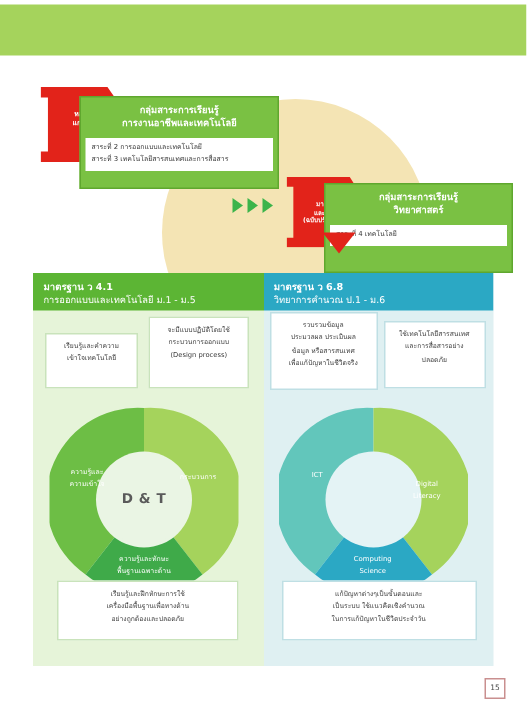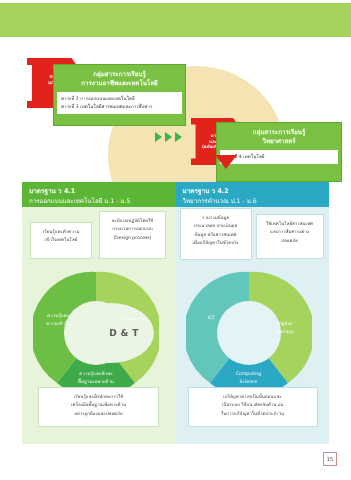--- a/index.html
+++ b/index.html
@@ -227,21 +227,20 @@
     width: 60px; height: 60px;
     border-radius: 50%;
     background: #eaf5e4;
     display: flex;
     align-items: center;
     justify-content: center;
     font-size: 9px;
     font-weight: bold;
     color: #5a5a5a;
     letter-spacing: .4px;
-    padding-left: 28px;
   }
   .ring-right .hub { background: #e4f3f5; color: #2ba8c4; }
 
   .seg-label {
     position: absolute;
     text-align: center;
     color: #ffffff;
     font-size: 4.6px;
     line-height: 1.7;
     width: 46px;
@@ -370,21 +369,21 @@
 
       <div class="note n-l3">
         <span class="ln">เรียนรู้และฝึกทักษะการใช้</span>
         <span class="ln">เครื่องมือพื้นฐานเพื่อทางด้าน</span>
         <span class="ln">อย่างถูกต้องและปลอดภัย</span>
       </div>
     </div>
 
     <div class="col col-right">
       <div class="col-head">
-        <div class="h1">มาตรฐาน ว 4.2</div>
+        <div class="h1">มาตรฐาน ว 6.8</div>
         <div class="h2">วิทยาการคำนวณ ป.1 - ม.6</div>
       </div>
 
       <div class="note n-r1">
         <span class="ln">รวบรวมข้อมูล</span>
         <span class="ln">ประมวลผล ประเมินผล</span>
         <span class="ln">ข้อมูล หรือสารสนเทศ</span>
         <span class="ln">เพื่อแก้ปัญหาในชีวิตจริง</span>
       </div>
 

